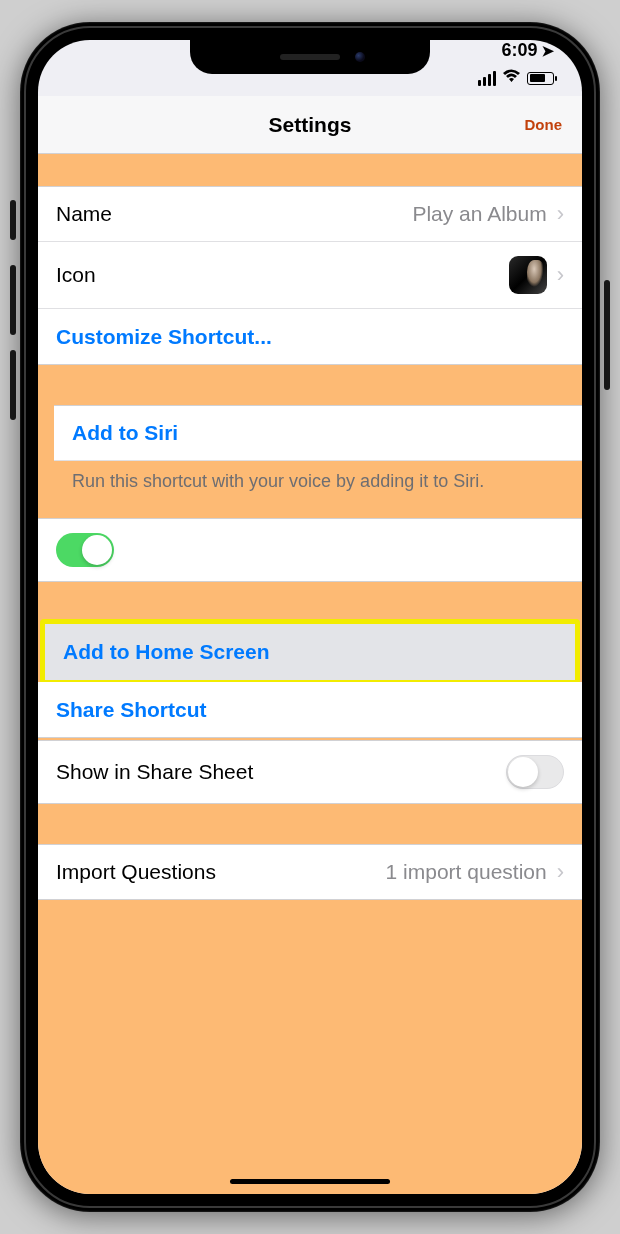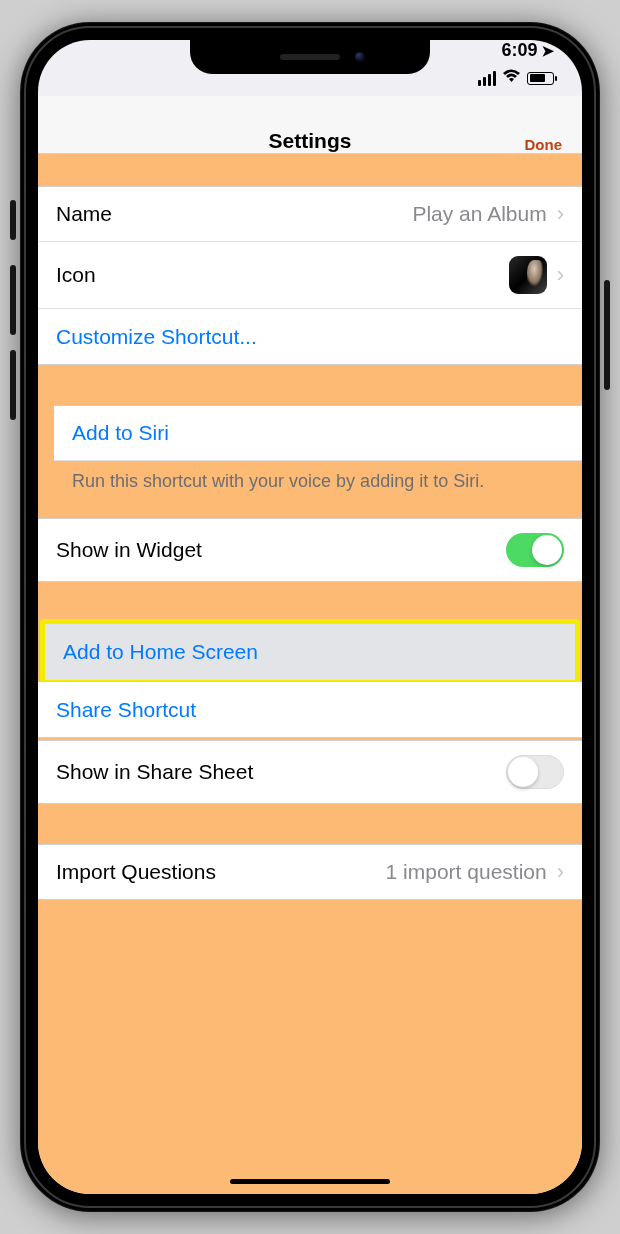--- a/index.html
+++ b/index.html
@@ -104,21 +104,21 @@
   .battery::after{
     content:"";position:absolute;right:-4px;top:3px;width:2.5px;height:5px;background:#000;border-radius:1px;
   }
   .battery-fill{ position:absolute; left:1.5px; top:1.5px; bottom:1.5px; width:60%; background:#000; border-radius:1px;}
   
   .nav-bar {
     height: 58px;
     background: #f7f7f8;
     border-bottom: 1px solid #d1d1d4;
     display:flex;
-    align-items:flex-end;
+    align-items:center;
     justify-content:center;
     position:relative;
     margin-top:6px;
   }
   .nav-title{ font-size:21px; font-weight:600; color:#000;}
   .nav-done{
     position:absolute; right:20px; color:#c2410c; font-size:15px; font-weight:600;
   }
   
   .content{
@@ -143,21 +143,21 @@
   }
   .cell:first-child{ border-top:1px solid #d1d1d4; }
   .cell:last-child{ border-bottom:1px solid #d1d1d4;}
   .cell .right-side{ display:flex; align-items:center; gap:10px;}
   .detail-text{ color:#8a8a8e; font-size:21px;}
   .chevron{
     color:#c7c7cc;
     font-size:22px;
     font-weight:300;
   }
-  .link-text{ color:#007aff; }
+  .link-text{ color:#007aff;font-weight:bold; }
   .footer-text{
     color:#6e6e72;
     font-size:18px;
     padding:10px 18px 0 18px;
   }
   .icon-thumb{
     width:38px;height:38px;border-radius:9px;
     background: linear-gradient(135deg,#2a2a2a 0%, #000 50%, #444 100%);
     position:relative;
     overflow:hidden;
@@ -275,21 +275,20 @@
 
         <div class="group tight">
           <div class="cell">
             <span class="link-text">Add to Siri</span>
           </div>
           <div class="footer-text">Run this shortcut with your voice by adding it to Siri.</div>
         </div>
 
         <div class="group" style="margin-top:26px;">
           <div class="cell">
-            <span>Show in Widget</span>
             <span class="switch on">
                 <span class="knob"></span>
               </span>
           </div>
         </div>
 
         <div class="group" style="margin-bottom:2px;">
           <div class="highlight-box">
             <div class="cell">
               <span class="link-text">Add to Home Screen</span>

